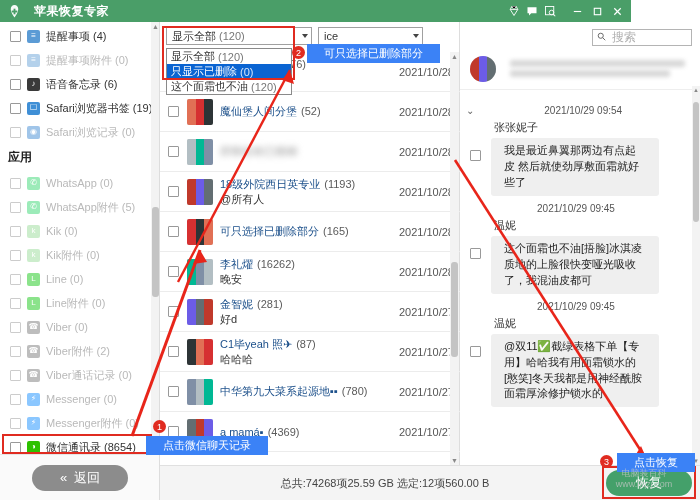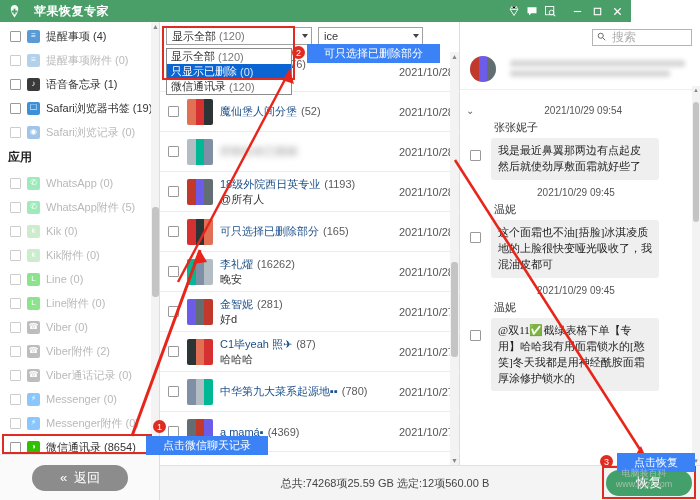--- a/index.html
+++ b/index.html
@@ -191,22 +191,22 @@
   .chat-head .hd-lines div {
     height: 7px; background: #d8d8d8; border-radius: 2px; margin: 3px 0; filter: blur(2px);
   }
   .chat-body { position: absolute; top: 76px; left: 0; width: 232px; height: 367px; overflow: hidden; }
   .msg-date { text-align: center; font-size: 10px; color: #555; margin: 7px 0 4px 0; }
   .msg-date .caret { float: left; margin-left: 6px; color: #666; }
   .msg-sender { font-size: 11px; color: #333; margin: 0 0 3px 34px; }
   .msg-line { display: flex; align-items: flex-start; padding: 0 8px 0 10px; }
   .msg-line .cb { margin: 12px 10px 0 0; }
   .bubble {
-    background: #efefef; border-radius: 3px; padding: 5px 7px;
-    font-size: 11px; line-height: 1.45; color: #222; max-width: 168px; font-family: Liberation Serif, serif;
+    background: #efefef; border-radius: 3px; padding: 5px 13px;
+    font-size: 11px; line-height: 1.45; color: #222; max-width: 168px;
   }
   .right-sb {
     position: absolute; right: 0; top: 64px; width: 8px; height: 379px; background: #f3f3f3;
   }
   .right-sb .thumb {
     position: absolute; left: 1px; width: 6px; background: #c4c4c4; border-radius: 3px;
     top: 16px; height: 120px;
   }
   .right-sb .arr {
     position: absolute; left: 0; width: 8px; height: 8px; color: #888; font-size: 6px;
@@ -316,21 +316,21 @@
             <div class="side-lbl">提醒事项 (4)</div>
           </div>
           <div class="side-row dim">
             <div class="cb dim"></div>
             <div class="side-ico" style="background: rgb(91, 155, 213);">≡</div>
             <div class="side-lbl">提醒事项附件 (0)</div>
           </div>
           <div class="side-row">
             <div class="cb"></div>
             <div class="side-ico" style="background: rgb(58, 58, 58);">♪</div>
-            <div class="side-lbl">语音备忘录 (1)</div>
+            <div class="side-lbl">语音备忘录 (6)</div>
           </div>
           <div class="side-row">
             <div class="cb"></div>
             <div class="side-ico" style="background: rgb(63, 143, 214);">☐</div>
             <div class="side-lbl">Safari浏览器书签 (19)</div>
           </div>
           <div class="side-row dim">
             <div class="cb dim"></div>
             <div class="side-ico" style="background: rgb(47, 127, 208);">◉</div>
             <div class="side-lbl">Safari浏览记录 (0)</div>
@@ -634,21 +634,21 @@
   <div class="dropdown" id="dd">
       <div class="dd-item">
         <span>显示全部</span>
         <span class="cnt">(120)</span>
       </div>
       <div class="dd-item hl">
         <span>只显示已删除</span>
         <span class="cnt">(0)</span>
       </div>
       <div class="dd-item">
-        <span>微信通讯录</span>
+        <span>这个面霜也不油</span>
         <span class="cnt">(120)</span>
       </div>
     </div>
   <div class="redbox1"></div>
 
   <div class="rightcol">
     <div class="searchbar">
       <div class="searchbox">
         <span class="si">
           <svg width="9" height="9" viewBox="0 0 12 12">

